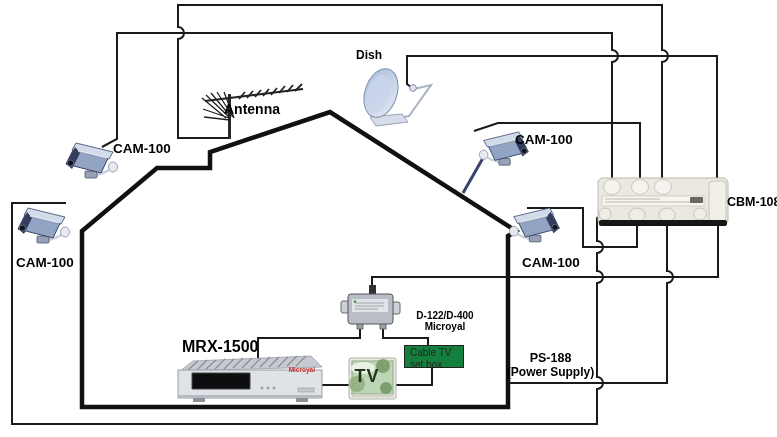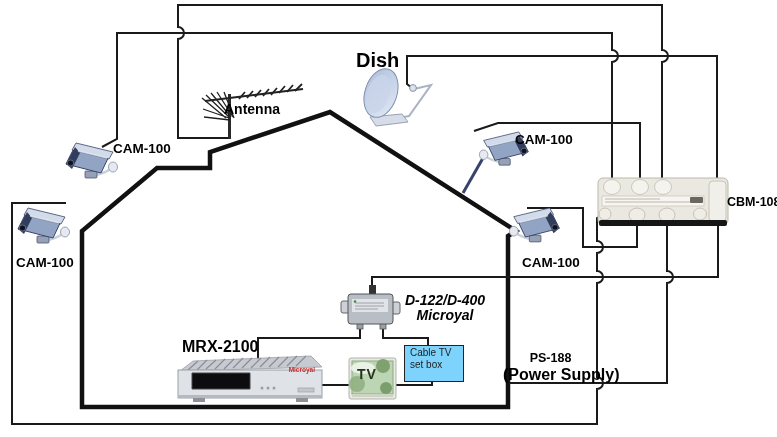--- a/index.html
+++ b/index.html
@@ -1,24 +1,24 @@
 <!DOCTYPE html>
 <html><head>
 <meta charset="utf-8">
 <style>
   html,body{margin:0;padding:0;background:#fff;}
   .stage{position:relative;width:777px;height:437px;background:#ffffff;overflow:hidden;
          font-family:"Liberation Sans",sans-serif;color:#000;}
   .stage svg{position:absolute;left:0;top:0;}
   .lbl{position:absolute;font-weight:bold;color:#000;white-space:nowrap;line-height:1.1;}
   .lbl2{text-align:center;}
-  .stb{position:absolute;left:404px;top:345px;width:60px;height:37px;border:1.6px solid #222;
-       background:#7dd3fc;font-size:10px;font-weight:normal;line-height:1.15;padding:1px 0 0 5px;
+  .stb{position:absolute;left:404px;top:345px;width:60px;height:23px;border:1.6px solid #222;
+       background:#15803d;font-size:10px;font-weight:normal;line-height:1.15;padding:1px 0 0 5px;
        box-sizing:border-box;color:#222;}
-  .tvtext{position:absolute;left:352px;top:366px;width:30px;text-align:center;font-size:14px;
+  .tvtext{position:absolute;left:352px;top:366px;width:30px;text-align:center;font-size:18px;
           font-weight:bold;color:#24321e;letter-spacing:1px;}
   .brand{position:absolute;left:283px;top:366px;width:32px;text-align:right;font-size:6.5px;
          font-weight:bold;color:#c03030;}
 </style>
 </head>
 <body>
 
 <div class="stage">
 
 <svg width="777" height="437" viewBox="0 0 777 437">
@@ -124,39 +124,39 @@
     <rect x="352" y="361" width="41" height="33" fill="#bcd6b4" stroke="#8fa886"></rect>
     <ellipse cx="363" cy="368" rx="12" ry="6" fill="#eef5ea" opacity="0.9"></ellipse>
     <circle cx="383" cy="366" r="7" fill="#7fa06f"></circle>
     <circle cx="357" cy="384" r="8" fill="#8fae7f" opacity="0.85"></circle>
     <circle cx="386" cy="388" r="6" fill="#6e955f" opacity="0.85"></circle>
     <rect x="352" y="394" width="41" height="3" fill="#cfd3c6"></rect>
   </g>
 </svg>
 
 <div class="lbl" style="left:224px;top:72px;font-size:14px;margin-top:30px;">Antenna</div>
-<div class="lbl" style="left:356px;top:49px;font-size:20px;">Dish</div>
+<div class="lbl" style="left:356px;top:49px;font-size:12px;">Dish</div>
 <div class="lbl" style="left:113px;top:142px;font-size:13.5px;">CAM-100</div>
 <div class="lbl" style="left:16px;top:256px;font-size:13.5px;">CAM-100</div>
 <div class="lbl" style="left:515px;top:133px;font-size:13.5px;">CAM-100</div>
 <div class="lbl" style="left:522px;top:256px;font-size:13.5px;">CAM-100</div>
 <div class="lbl" style="left:727px;top:196px;font-size:12.5px;">CBM-108</div>
-<div class="lbl" style="left:182px;top:338px;font-size:16px;">MRX-2100</div>
+<div class="lbl" style="left:182px;top:338px;font-size:16px;">MRX-1500</div>
 
-<div class="lbl lbl2" style="left:395px;top:293px;width:100px;font-size:14px;font-style:italic;">
+<div class="lbl lbl2" style="left:395px;top:310px;width:100px;font-size:10px;">
   <div>D-122/D-400</div>
   <div>Microyal</div>
 </div>
 
 <div class="stb">
   <div>Cable TV</div>
   <div>set box</div>
 </div>
 
 <div class="lbl lbl2" style="left:503px;top:352px;width:95px;font-size:12.5px;">
   <div>PS-188</div>
-  <div style="font-size:16px;">(Power Supply)</div>
+  <div style="font-size:12px;">(Power Supply)</div>
 </div>
 
 <div class="tvtext">TV</div>
 <div class="brand">Microyal</div>
 
 </div>
 
 </body></html>

